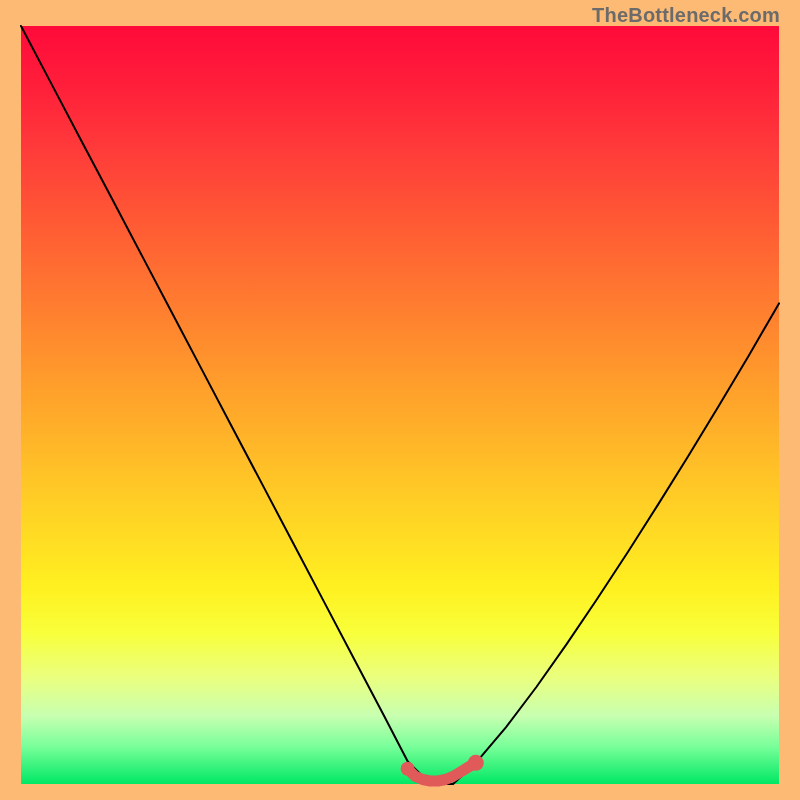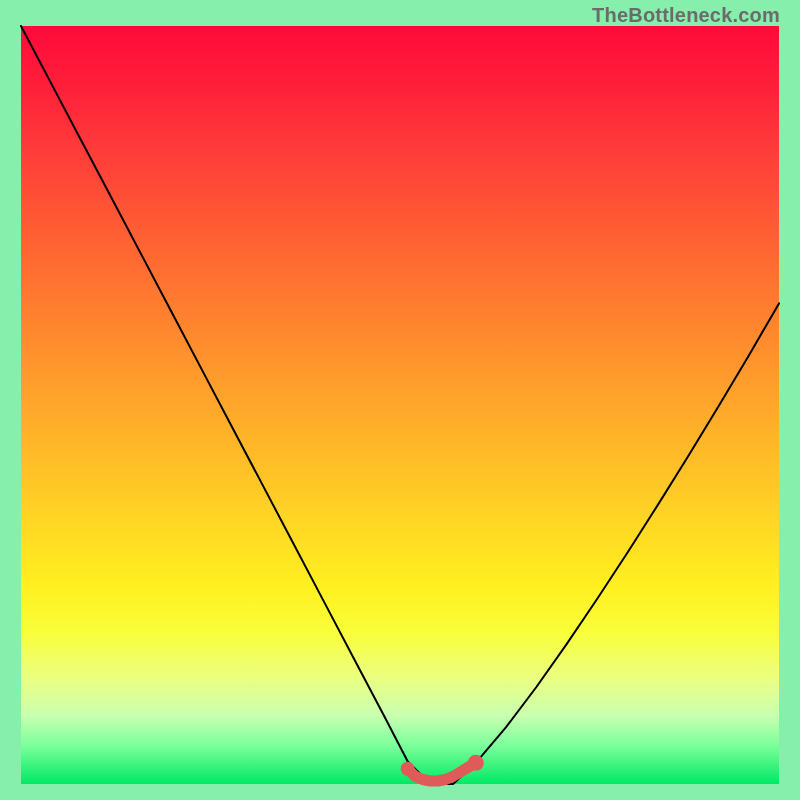--- a/index.html
+++ b/index.html
@@ -7,21 +7,21 @@
     padding: 0;
     width: 800px;
     height: 800px;
     background: #000;
     overflow: hidden;
   }
   .frame {
     position: relative;
     width: 800px;
     height: 800px;
-    background: #86efac;
+    background: #fdba74;
   }
   .plot-area {
     position: absolute;
     left: 21px;
     top: 26px;
     width: 758px;
     height: 758px;
     
     background: linear-gradient(to bottom,
       #ff0a3a 0%,

